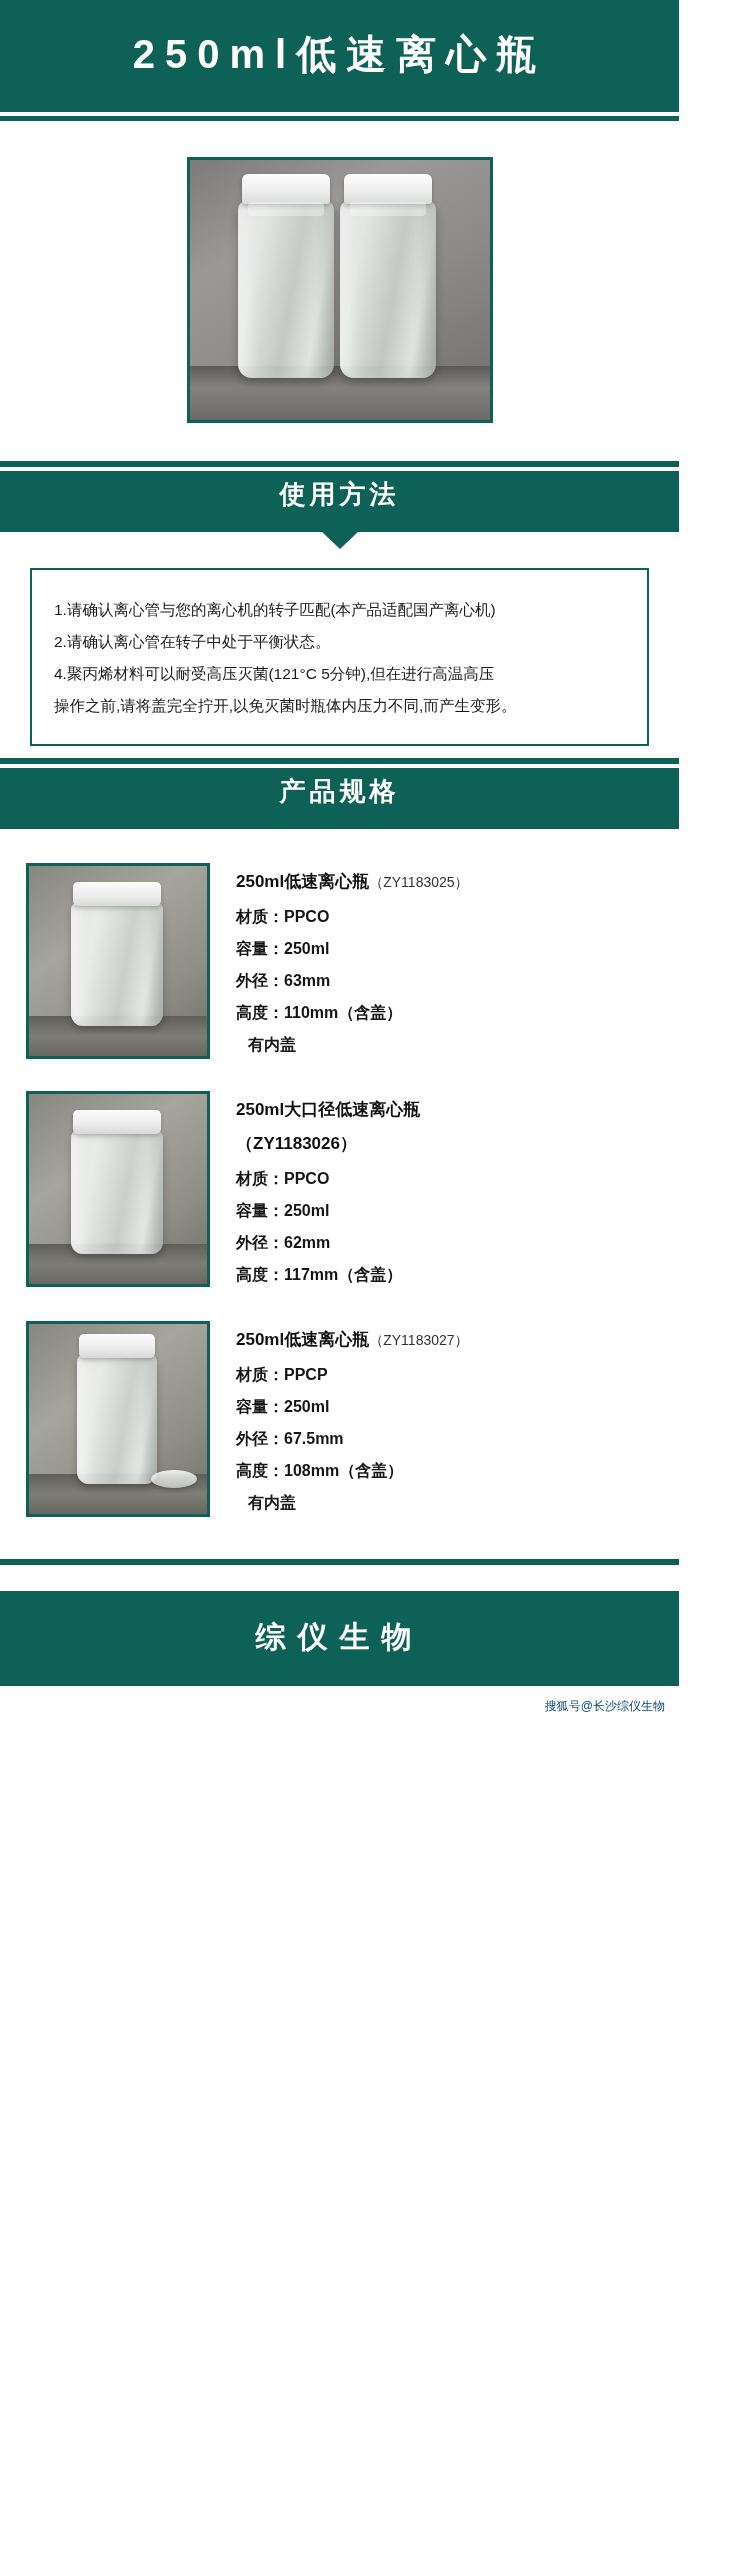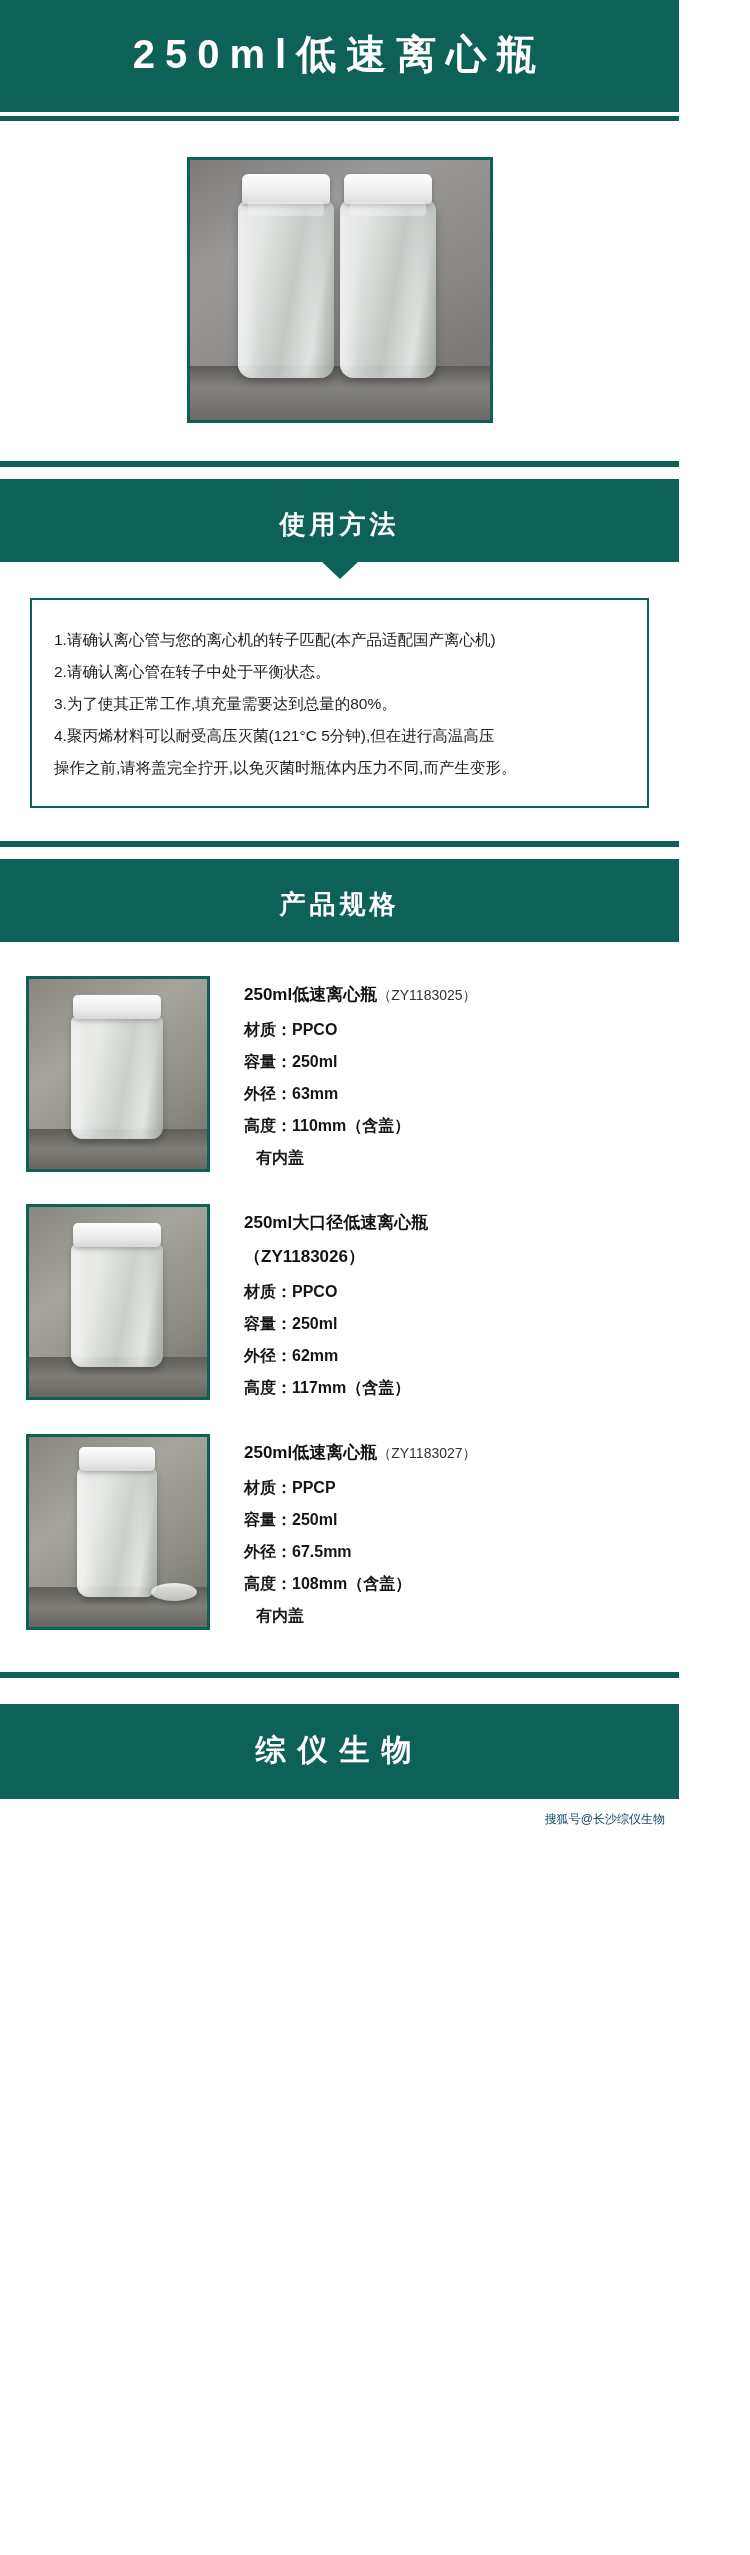--- a/index.html
+++ b/index.html
@@ -93,23 +93,23 @@
     background: rgba(255,255,255,.35);
     border-radius: 4px;
   }
   .bottle.b1 { left: 48px; }
   .bottle.b2 { left: 150px; }
 
   
   .sec-band {
     position: relative;
     background: #0d6157;
-    padding: 28px 0 20px 0;
+    padding: 6px 0 20px 0;
     text-align: center;
-    margin-top: 12px;
+    margin-top: 4px;
   }
   .sec-band .sec-title {
     color: #ffffff;
     font-size: 26px;
     letter-spacing: 4px;
     font-weight: bold;
   }
   .sec-band .arrow {
     position: absolute;
     left: 50%;
@@ -120,21 +120,21 @@
     border-right: 19px solid transparent;
     border-top: 18px solid #0d6157;
   }
   .band-outer-top, .band-outer-bottom {
     height: 6px;
     background: #0d6157;
   }
 
   
   .usage-zone {
-    padding: 36px 30px 33px 30px;
+    padding: 36px 30px 12px 30px;
   }
   .usage-box {
     border: 2px solid #0d6157;
     padding: 24px 22px 22px 22px;
   }
   .usage-line {
     font-size: 15.5px;
     line-height: 32px;
     color: #1c1c1c;
   }
@@ -186,21 +186,21 @@
     position: absolute;
     bottom: 26px;
     left: 122px;
     width: 46px;
     height: 18px;
     border-radius: 50%;
     background: linear-gradient(180deg, rgba(255,255,255,.85), rgba(205,210,206,.8));
     box-shadow: 0 2px 4px rgba(0,0,0,.25);
   }
   .spec-text {
-    padding-left: 34px;
+    padding-left: 26px;
     padding-top: 4px;
   }
   .spec-name {
     font-size: 17px;
     font-weight: bold;
     color: #111;
     line-height: 30px;
     margin-bottom: 4px;
   }
   .spec-name .code {
@@ -271,21 +271,20 @@
   <div class="band-outer-top"></div>
   <div class="sec-band">
     <div class="sec-title">使用方法</div>
     <div class="arrow"></div>
   </div>
 
   <div class="usage-zone">
     <div class="usage-box">
       <div class="usage-line">1.请确认离心管与您的离心机的转子匹配(本产品适配国产离心机)</div>
       <div class="usage-line">2.请确认离心管在转子中处于平衡状态。</div>
-      <div class="usage-line">3.为了使其正常工作,填充量需要达到总量的80%。</div>
       <div class="usage-line">4.聚丙烯材料可以耐受高压灭菌(121°C 5分钟),但在进行高温高压</div>
       <div class="usage-line">操作之前,请将盖完全拧开,以免灭菌时瓶体内压力不同,而产生变形。</div>
     </div>
   </div>
 
   <div class="band-outer-top"></div>
   <div class="sec-band">
     <div class="sec-title">产品规格</div>
   </div>
 

